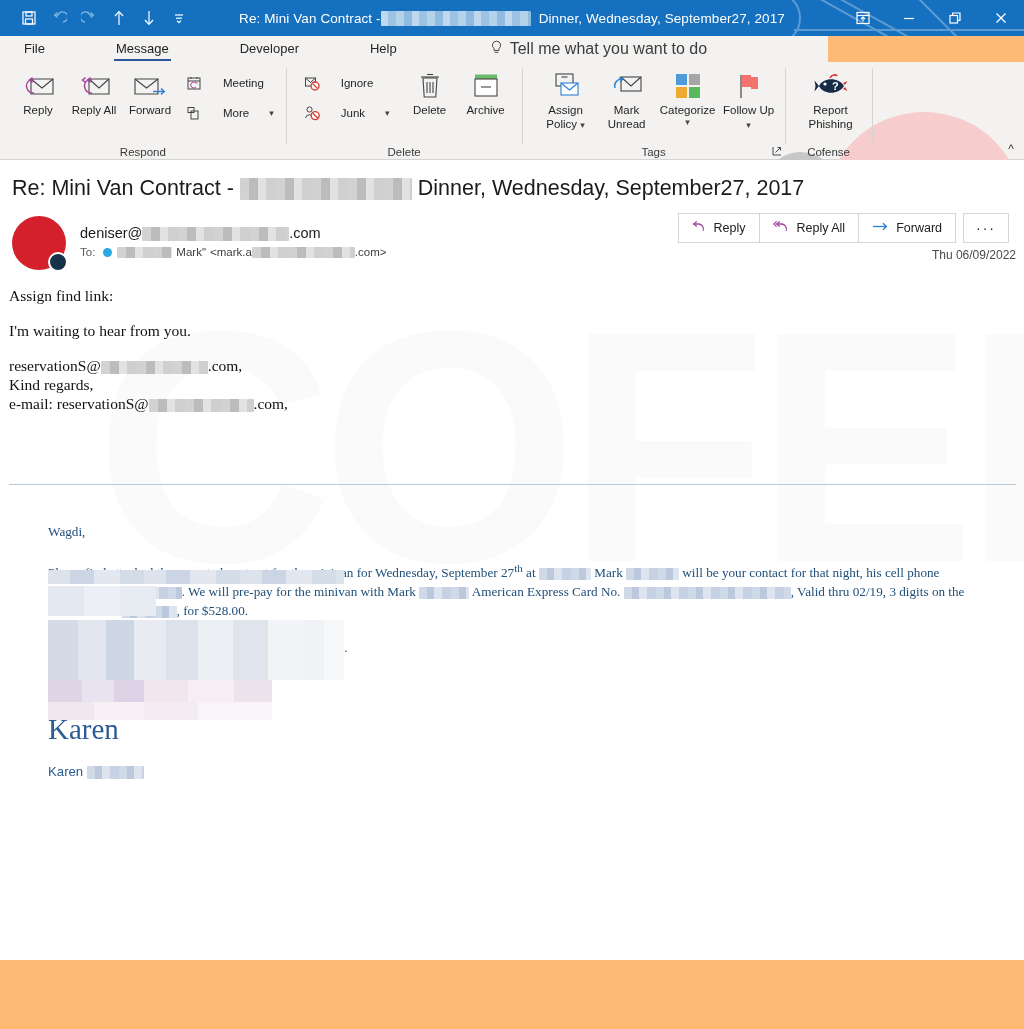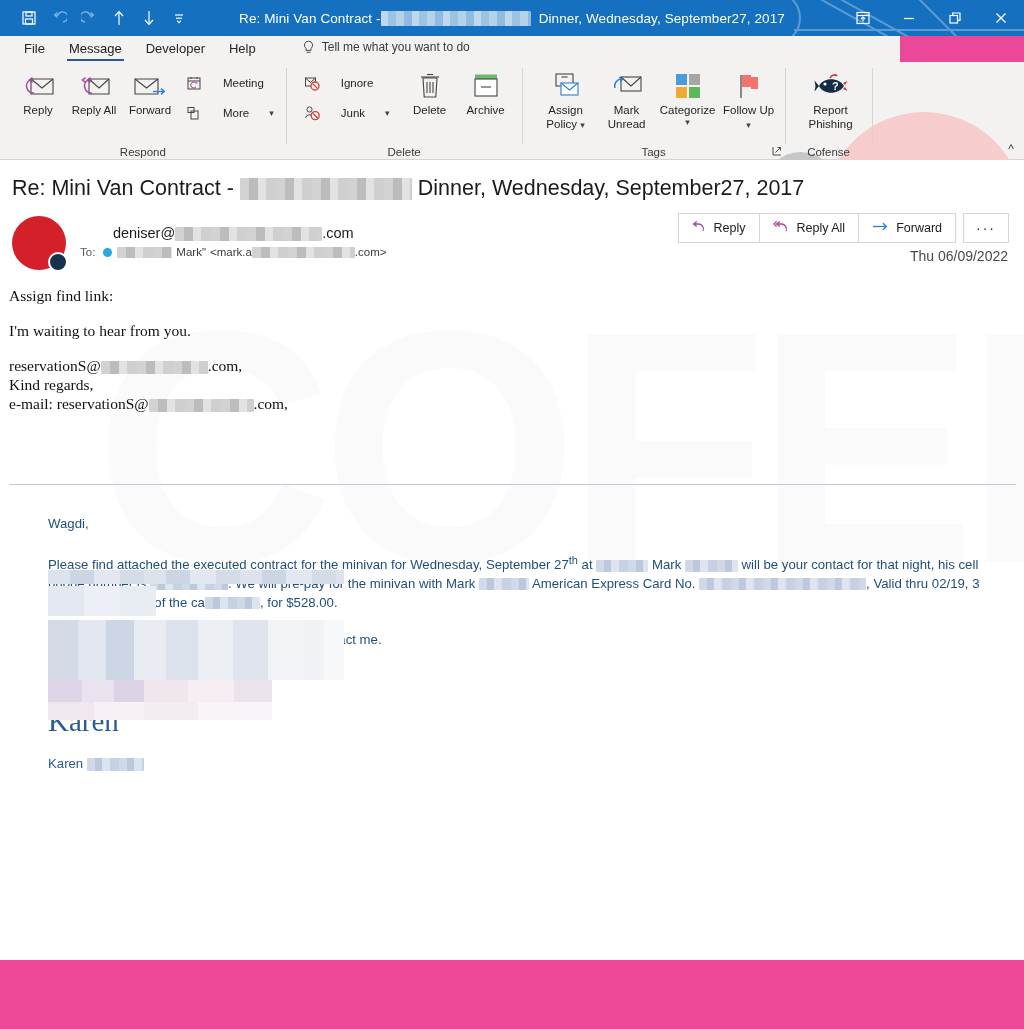--- a/index.html
+++ b/index.html
@@ -2,21 +2,21 @@
 <html><head>
 <meta charset="utf-8">
 <style>
   * { box-sizing: border-box; margin: 0; padding: 0; }
   html, body {
     width: 1024px; height: 1029px;
     background: #ffffff;
     font-family: "Liberation Sans", sans-serif;
     overflow: hidden;
   }
-  #app { position: relative; width: 1024px; height: 1029px; background: #ec4899; }
+  #app { position: relative; width: 1024px; height: 1029px; background: #fdba74; }
 
   
   .titlebar {
     position: absolute; top: 0; left: 0; width: 1024px; height: 36px;
     background: #1570bf; color: #ffffff;
     display: flex; align-items: center;
     overflow: hidden;
   }
   .tb-deco { position: absolute; right: 0; top: 0; width: 260px; height: 36px; opacity: .30; pointer-events: none; }
   .qat { display: flex; align-items: center; gap: 0px; padding-left: 14px; z-index: 2; }
@@ -48,30 +48,30 @@
     background:
       repeating-linear-gradient(90deg, #cfd9e8 0 8px, #bcc9dd 8px 15px, #dde4ef 15px 23px, #c6d2e3 23px 32px),
       #cdd8e8;
     border-radius: 1px;
   }
   .winbtns { position: absolute; right: 0; top: 0; height: 36px; display: flex; z-index: 3; }
   .winbtn { width: 46px; height: 36px; display: flex; align-items: center; justify-content: center; }
 
   
   .ribbon-tabs {
-    position: absolute; top: 36px; left: 0; width: 900px; height: 26px;
+    position: absolute; top: 36px; left: 0; width: 828px; height: 26px;
     background: #f3f2f1; display: flex; align-items: center; padding-left: 12px;
-    font-size: 13px; color: #262626;
+    font-size: 13px; color: #262626; gap: 47px;
   }
   .rtab { padding: 0 12px; height: 26px; line-height: 26px; position: relative; }
   .rtab.active { font-weight: 400; color: #1b1b1b; }
   .rtab.active:after {
     content:""; position: absolute; left: 10px; right: 10px; bottom: 1px; height: 2px; background: #2b579a;
   }
-  .tellme { display: flex; align-items: flex-start; gap: 7px; margin-left: 34px; color: #3b3b3b; font-size: 12px; }
+  .tellme { display: flex; align-items: center; gap: 7px; margin-left: 34px; color: #3b3b3b; font-size: 16px; }
 
   
   .ribbon {
     position: absolute; top: 62px; left: 0; width: 1024px; height: 98px;
     background: #f3f2f1; overflow: hidden;
   }
   .ribbon-groups { display: flex; align-items: flex-start; height: 98px; position: relative; z-index: 2; }
   .rgroup { position: relative; height: 98px; padding: 0 8px; display: flex; flex-direction: column; }
   .rgroup-items { display: flex; align-items: flex-start; height: 78px; padding-top: 4px; }
   .rgroup-label {
@@ -110,53 +110,53 @@
     position: absolute; left: 95px; top: 122px; font-size: 330px; font-weight: bold;
     color: #fafafb; letter-spacing: -12px; white-space: nowrap; line-height: 1;
     font-family: "Liberation Sans", sans-serif; pointer-events: none; z-index: 0;
   }
   .pane-inner { position: relative; z-index: 2; }
 
   .subject {
     position: absolute; top: 16px; left: 12px; font-size: 21.5px; color: #1b1b1b;
     white-space: nowrap; font-family: "Liberation Sans", sans-serif;
   }
-  .hdr-row { position: absolute; top: 56px; left: 12px; display: flex; align-items: flex-start; text-align: center; }
+  .hdr-row { position: absolute; top: 56px; left: 12px; display: flex; align-items: flex-start; }
   .avatar-wrap { position: relative; width: 58px; height: 58px; }
   .avatar { width: 54px; height: 54px; border-radius: 50%; background: #d3202a; }
   .presence { position: absolute; left: 36px; top: 36px; width: 20px; height: 20px; border-radius: 50%; background: #17324a; border: 2px solid #fff; }
   .hdr-text { margin-left: 10px; padding-top: 9px; }
   .from-line { font-size: 14.5px; color: #1b1b1b; white-space: nowrap; }
   .to-line { font-size: 11.5px; color: #3c3c3c; margin-top: 5px; display: flex; align-items: center; white-space: nowrap; }
   .to-label { color: #5a5a5a; margin-right: 8px; }
   .pres-dot { width: 9px; height: 9px; border-radius: 50%; background: #2aa8e0; display: inline-block; margin-right: 5px; }
 
   .actions { position: absolute; top: 53px; right: 15px; display: flex; align-items: center; gap: 0; }
   .actbtn {
     height: 30px; display: flex; align-items: center; gap: 7px; padding: 0 13px;
     border: 1px solid #d5d5d5; background: #fff; font-size: 12.5px; color: #202020;
     margin-left: -1px;
   }
   .actbtn.more { margin-left: 7px; padding: 0 12px; letter-spacing: 2px; font-size: 14px; }
-  .datestamp { position: absolute; top: 88px; right: 16px; font-size: 14px; color: #4a4a4a; white-space: nowrap; }
+  .datestamp { position: absolute; top: 88px; right: 8px; font-size: 12px; color: #4a4a4a; white-space: nowrap; }
 
   .body-text {
     position: absolute; top: 128px; left: 9px; width: 1000px;
     font-family: "Liberation Serif", serif; font-size: 15.5px; color: #111; line-height: 1.0;
   }
   .body-text p { margin: 0 0 19px 0; }
   .body-text p.tight { margin-bottom: 0; line-height: 1.22; }
 
   .hrule { position: absolute; top: 324px; left: 9px; width: 1007px; height: 1px; background: #b9cade; }
 
   .quoted {
     position: absolute; top: 355px; left: 48px; width: 935px;
     font-family: "Liberation Sans", sans-serif; font-size: 13.2px; color: #1f4e79; line-height: 1.42;
   }
-  .quoted p { margin: 0 0 19px 0; }
+  .quoted p { margin: 8px 0 19px 0; font-family: Liberation Serif, serif; }
   .sig-name {
     font-family: "Liberation Serif", serif; font-size: 29px; color: #2b5c93; margin: 0 0 14px 0; line-height: 1;
   }
   .sig-lines { font-size: 13.2px; color: #2b5c93; line-height: 1.35; }
 
   .sig-image {
     position: absolute; left: 48px; top: 410px; width: 296px; height: 152px;
   }
   .sig-bar {
     position: absolute; left: 0; top: 0; width: 296px; height: 14px;

